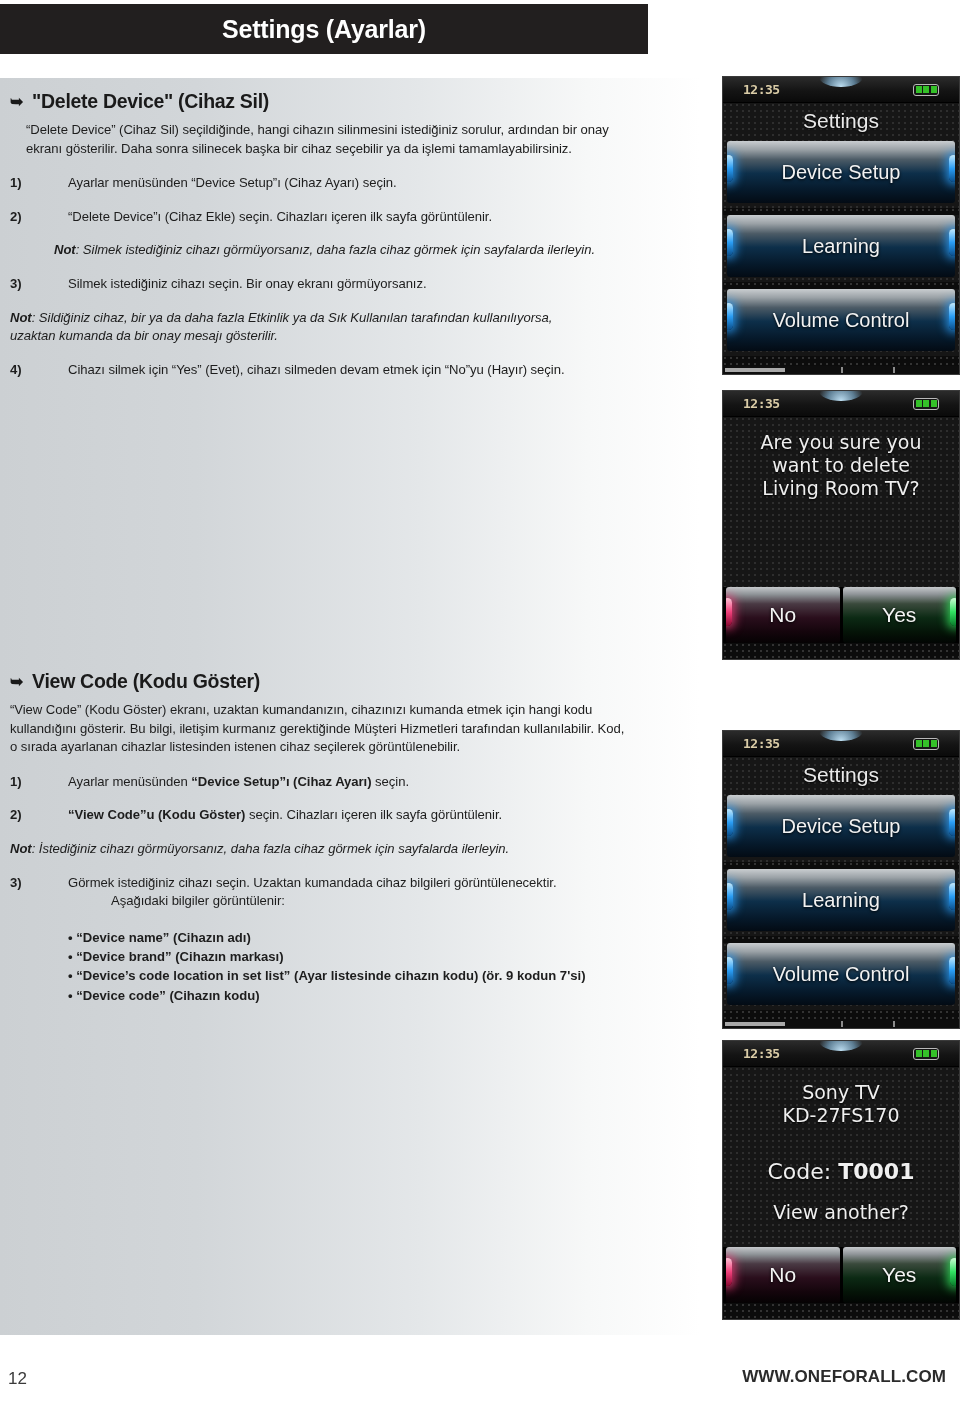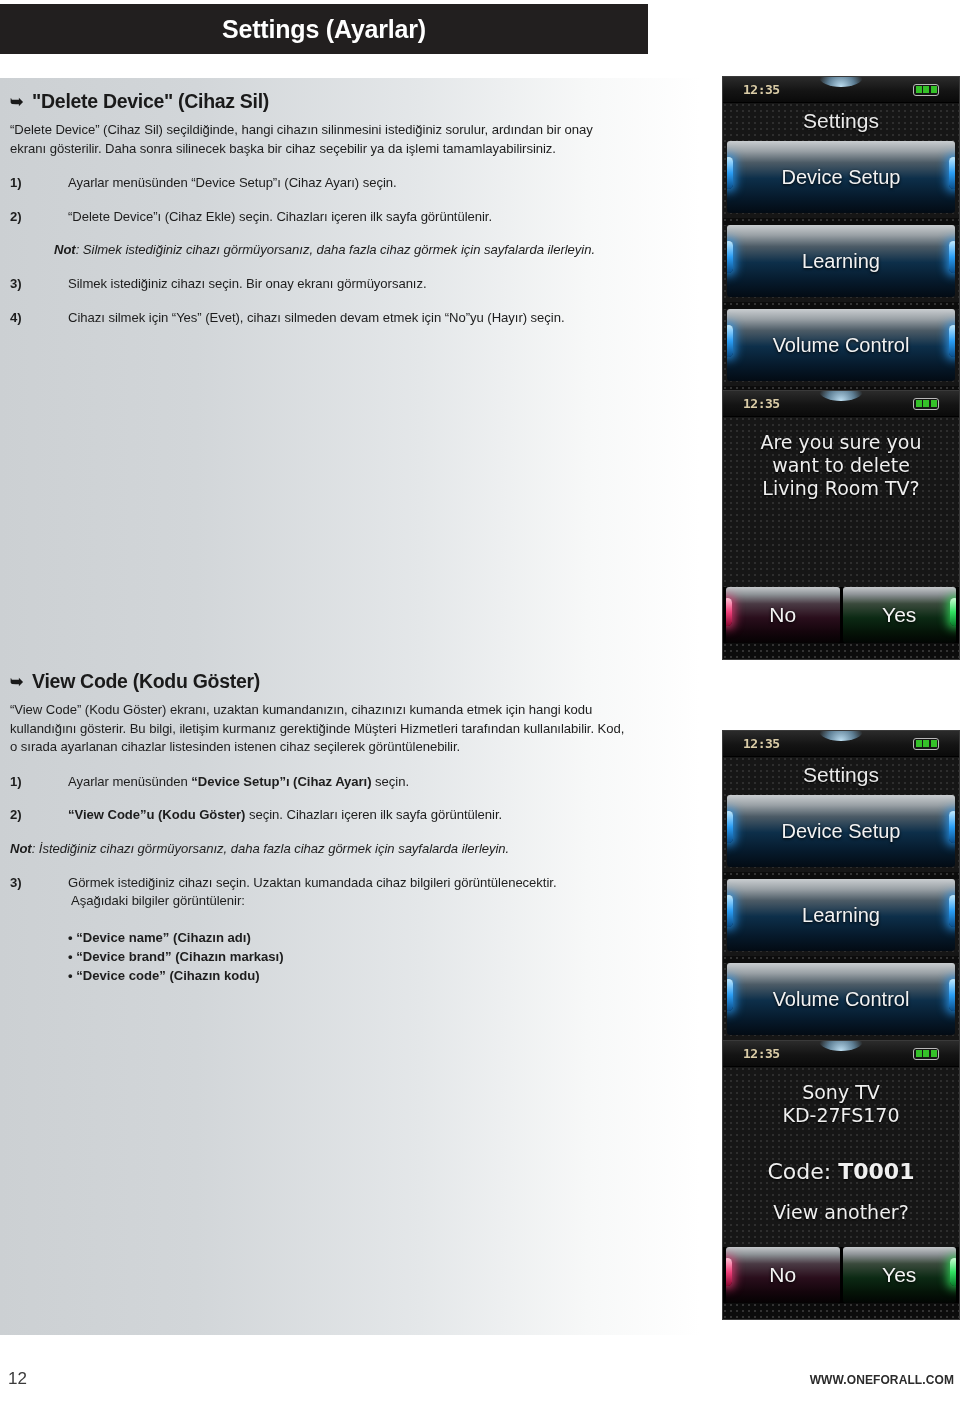--- a/index.html
+++ b/index.html
@@ -169,21 +169,21 @@
   .dev-title {
     text-align: center;
     color: #e9e9e9;
     font-size: 21px;
     padding: 6px 0 8px;
     text-shadow: 0 1px 2px #000;
   }
 
   .menu-btn {
     position: relative;
-    height: 72px;
+    height: 62px;
     margin: 0 4px 5px;
     display: flex;
     align-items: center;
     justify-content: center;
     background:
       linear-gradient(to bottom,
         #c9cdd0 0%, #9aa1a6 14%, #4c5b66 30%,
         #0d2f4a 52%, #061a2c 78%, #030b14 100%);
     border-radius: 3px;
     overflow: hidden;
@@ -301,22 +301,22 @@
 
   
   .footer-page {
     position: absolute;
     left: 8px; bottom: 14px;
     font-size: 17px;
     color: #3a3a3a;
   }
   .footer-url {
     position: absolute;
-    right: 6px; bottom: 16px;
-    font-size: 12px;
+    right: 14px; bottom: 16px;
+    font-size: 17px;
     font-weight: bold;
     color: #2b2b2b;
     letter-spacing: 0.1px;
     padding-left: 44px;
   }
 </style>
 </head>
 <body>
 
 <div class="header-bar">
@@ -325,41 +325,44 @@
 
 <div class="content-panel">
 
   <div style="position:absolute; left:10px; top:12px; width:600px;">
 
     <div class="sec-head">
       <span class="arrow-glyph">➥</span>
       <span>"Delete Device" (Cihaz Sil)</span>
     </div>
 
-    <div class="para" style="margin-top:8px; width:592px;">“Delete Device” (Cihaz Sil) seçildiğinde, hangi cihazın silinmesini istediğiniz sorulur, ardından bir onay ekranı gösterilir. Daha sonra silinecek başka bir cihaz seçebilir ya da işlemi tamamlayabilirsiniz.</div>
+    <div class="para" style="margin-top:8px; width:592px;margin-left:16px;">“Delete Device” (Cihaz Sil) seçildiğinde, hangi cihazın silinmesini istediğiniz sorulur, ardından bir onay ekranı gösterilir. Daha sonra silinecek başka bir cihaz seçebilir ya da işlemi tamamlayabilirsiniz.</div>
 
     <div class="step" style="margin-top:16px;">
       <span class="num">1)</span>
       <span class="txt">Ayarlar menüsünden “Device Setup”ı (Cihaz Ayarı) seçin.</span>
     </div>
 
     <div class="step" style="margin-top:15px;">
       <span class="num">2)</span>
       <span class="txt">“Delete Device”ı (Cihaz Ekle) seçin. Cihazları içeren ilk sayfa görüntülenir.</span>
     </div>
 
     <div class="note" style="margin-top:15px;margin-left:44px;">
       <b>Not</b><span>: Silmek istediğiniz cihazı görmüyorsanız, daha fazla cihaz görmek için sayfalarda ilerleyin.</span>
     </div>
 
     <div class="step" style="margin-top:15px;">
       <span class="num">3)</span>
       <span class="txt">Silmek istediğiniz cihazı seçin. Bir onay ekranı görmüyorsanız.</span>
     </div>
 
+    <div class="note" style="margin-top:15px; width:590px;">
+      <b>Not</b><span>: Sildiğiniz cihaz, bir ya da daha fazla Etkinlik ya da Sık Kullanılan tarafından kullanılıyorsa, uzaktan kumanda da bir onay mesajı gösterilir.</span>
+    </div>
 
     <div class="step" style="margin-top:15px;">
       <span class="num">4)</span>
       <span class="txt">Cihazı silmek için “Yes” (Evet), cihazı silmeden devam etmek için “No”yu (Hayır) seçin.</span>
     </div>
   </div>
 
   <div style="position:absolute; left:10px; top:592px; width:630px;">
 
     <div class="sec-head">
@@ -380,27 +383,28 @@
     </div>
 
     <div class="note" style="margin-top:15px;">
       <b>Not</b><span>: İstediğiniz cihazı görmüyorsanız, daha fazla cihaz görmek için sayfalarda ilerleyin.</span>
     </div>
 
     <div class="step" style="margin-top:15px;">
       <span class="num">3)</span>
       <span class="txt">
         <span>Görmek istediğiniz cihazı seçin. Uzaktan kumandada cihaz bilgileri görüntülenecektir.</span><br>
-        <span style="padding-left:3px;">Aşağıdaki bilgiler görüntülenir:</span>
+        <span style="padding-left:3px;margin-left:40px;">Aşağıdaki bilgiler görüntülenir:</span>
       </span>
     </div>
 
     <ul class="bullets" style="margin-top:17px;">
       <li>“Device name” (Cihazın adı)</li>
       <li> “Device brand” (Cihazın markası)</li>
+      <li>“Device’s code location in set list” (Ayar listesinde cihazın kodu) (ör. 9 kodun 7'si)</li>
       <li>“Device code” (Cihazın kodu)</li>
     </ul>
   </div>
 </div>
 
 <div class="device" style="left:722px; top:76px;">
   <div class="dev-status">
     <span class="clock">12:35</span>
     <span class="battery">
         <i></i>

